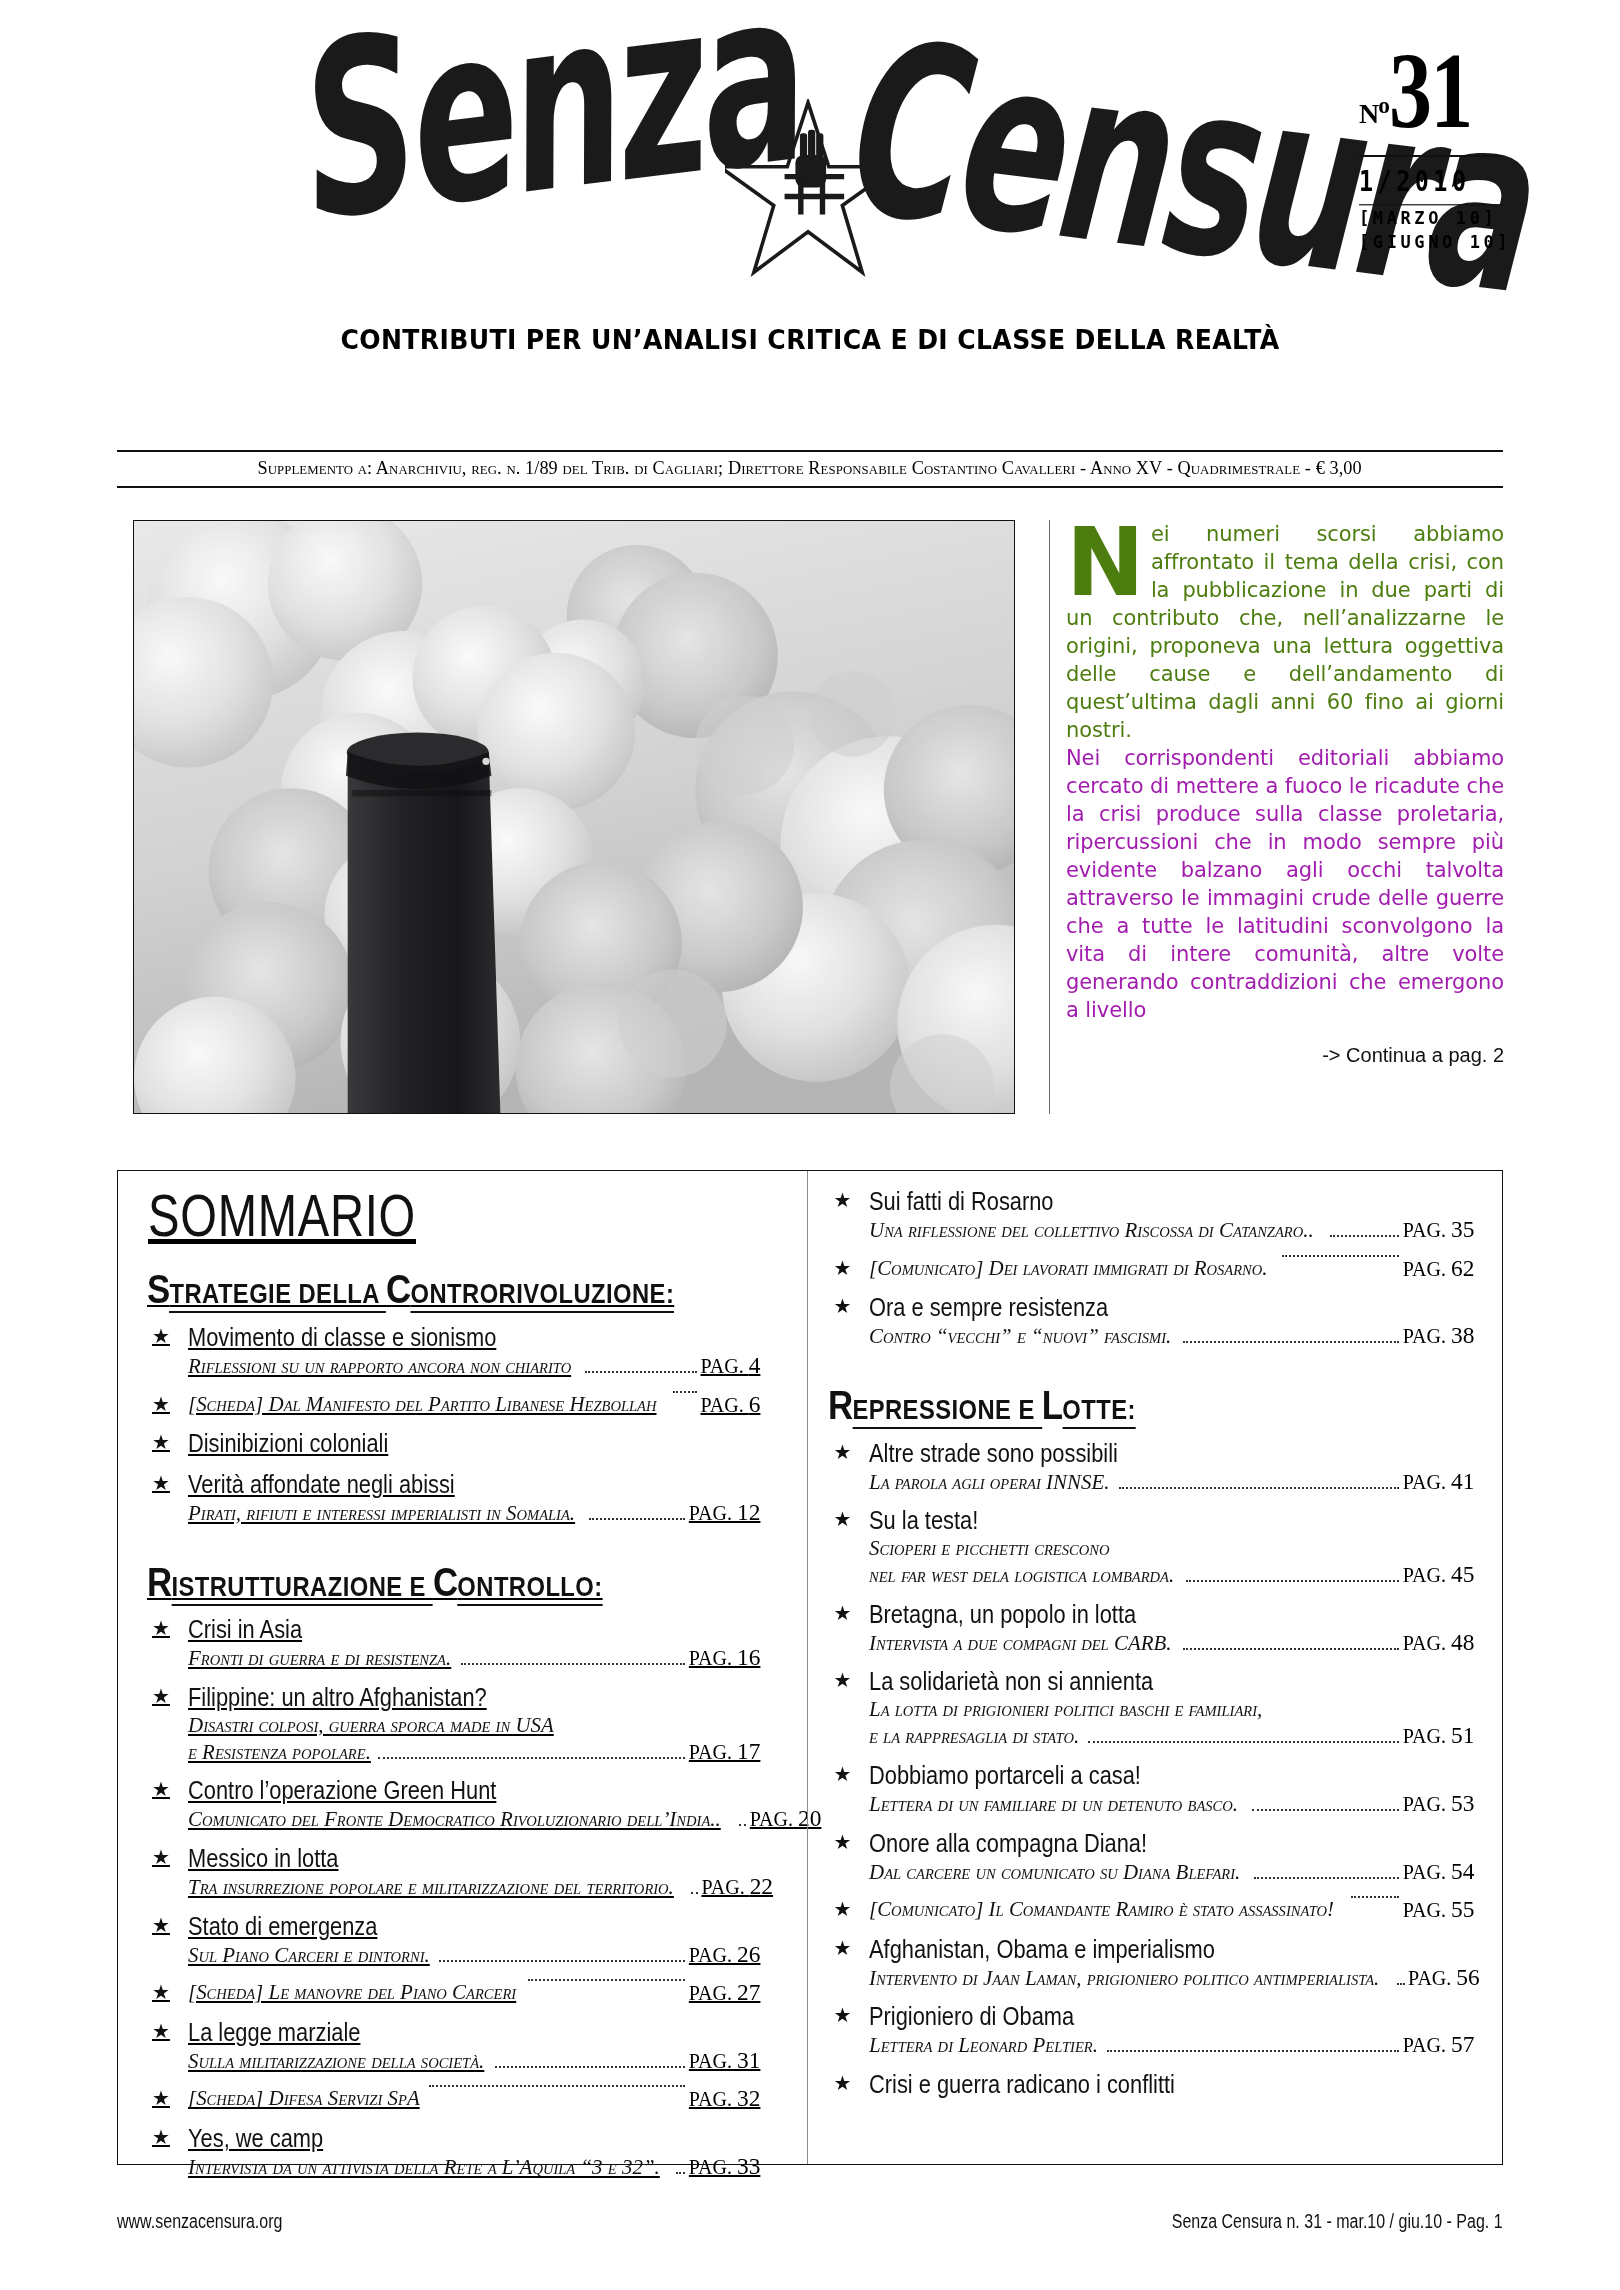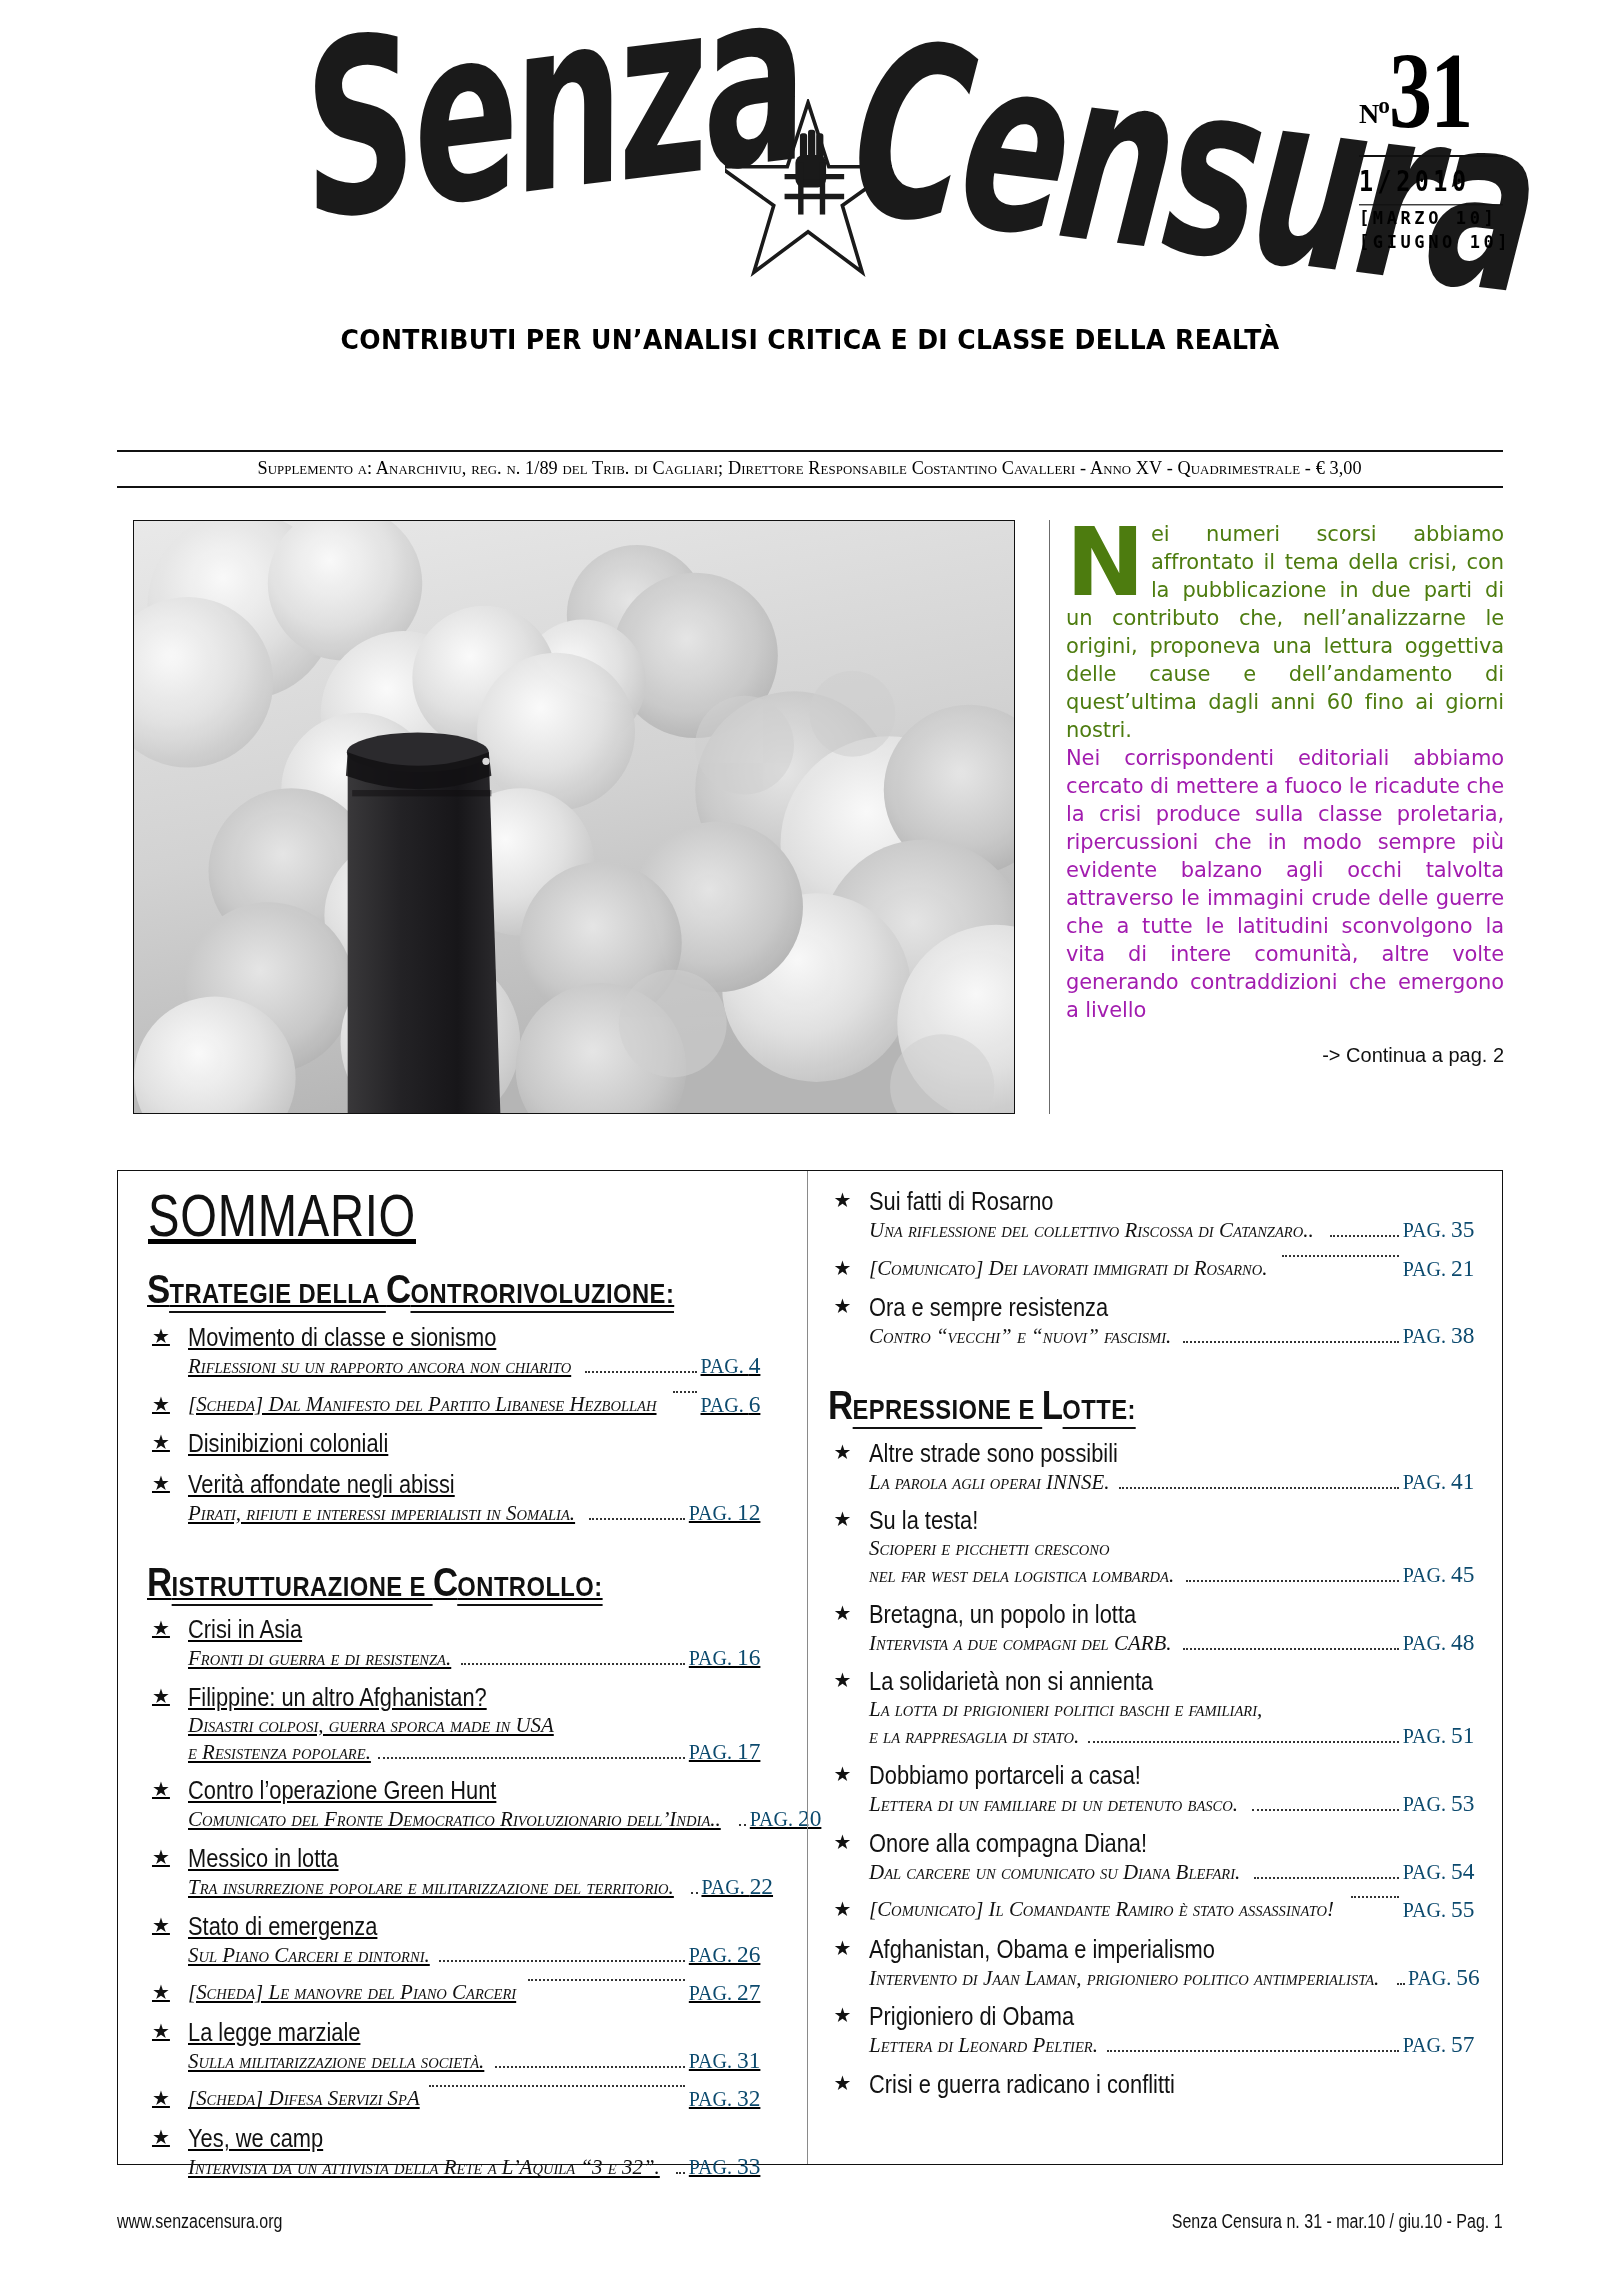--- a/index.html
+++ b/index.html
@@ -198,21 +198,21 @@
   .e-sub .dots{
     flex:1 1 auto;min-width:7.2px;
     border-bottom:2.3px dotted #333;
     margin:0 3.6px 5.4px 1.8px;height:0;
   }
   .e-solo .pg,
   .e-sub .pg{
     flex:0 0 auto;
     font-family:"Liberation Serif", serif;
     font-variant:small-caps;font-style:normal;
-    font-size:20px;line-height:26px;color:#0c4a6e;white-space:nowrap;
+    font-size:20px;line-height:26px;color:#000000;white-space:nowrap;
   }
   .e-solo .pg b,
   .e-sub .pg b{font-weight:normal;font-size:23.4px;font-variant:normal;}
   .e-sub{display:flex;align-items:baseline;width:100%;margin-top:0px;}
   .e-subline{
     font-family:"Liberation Serif", serif;
     font-style:italic;font-variant:small-caps;
     font-size:21.6px;line-height:26px;color:#111;white-space:nowrap;
     transform:scaleX(0.97);transform-origin:left center;
   }
@@ -523,21 +523,21 @@
                   <span class="pg">PAG. <b>35</b></span>
                 </div>
               </div>
             </div>
             <div class="entry">
               <div class="bullet">★</div>
               <div class="body">
                 <div class="e-solo">
                   <span class="txt">[Comunicato] Dei lavorati immigrati di Rosarno.</span>
                   <span class="dots"></span>
-                  <span class="pg">PAG. <b>21</b></span>
+                  <span class="pg">PAG. <b>62</b></span>
                 </div>
               </div>
             </div>
             <div class="entry">
               <div class="bullet">★</div>
               <div class="body">
                 <div class="e-title">Ora e sempre resistenza</div>
                 <div class="e-sub">
                   <span class="txt">Contro “vecchi” e “nuovi” fascismi.</span>
                   <span class="dots"></span>

